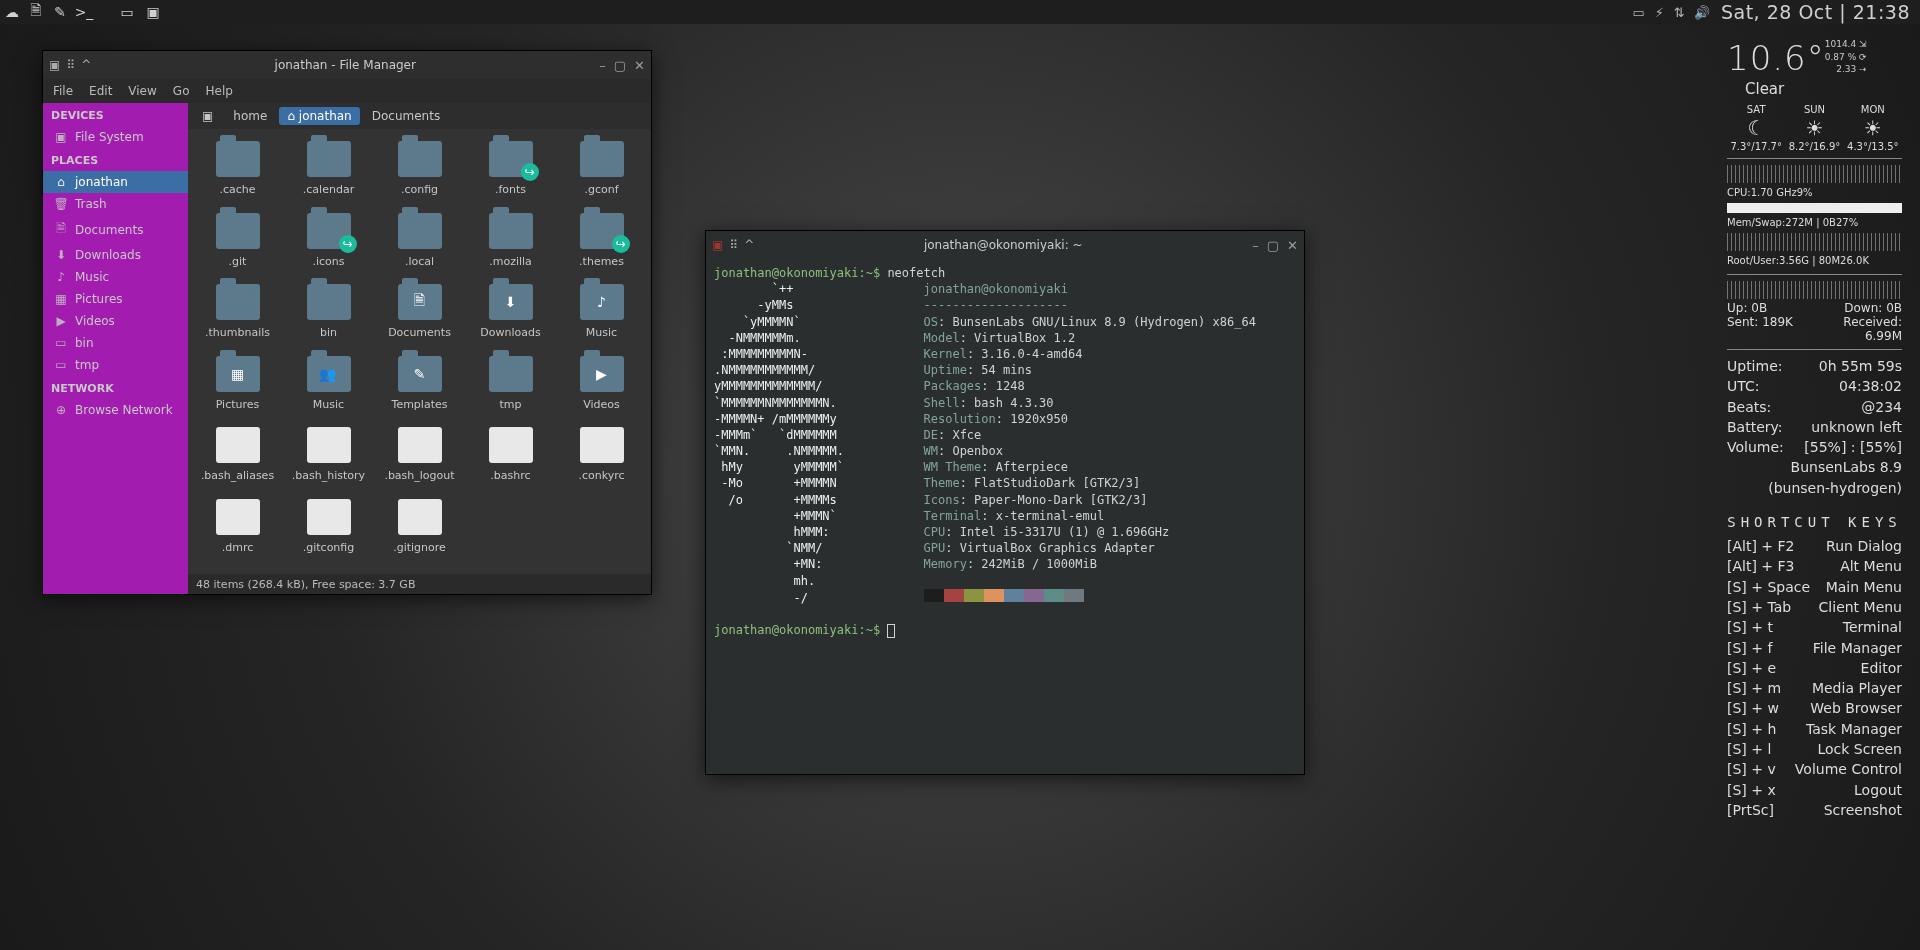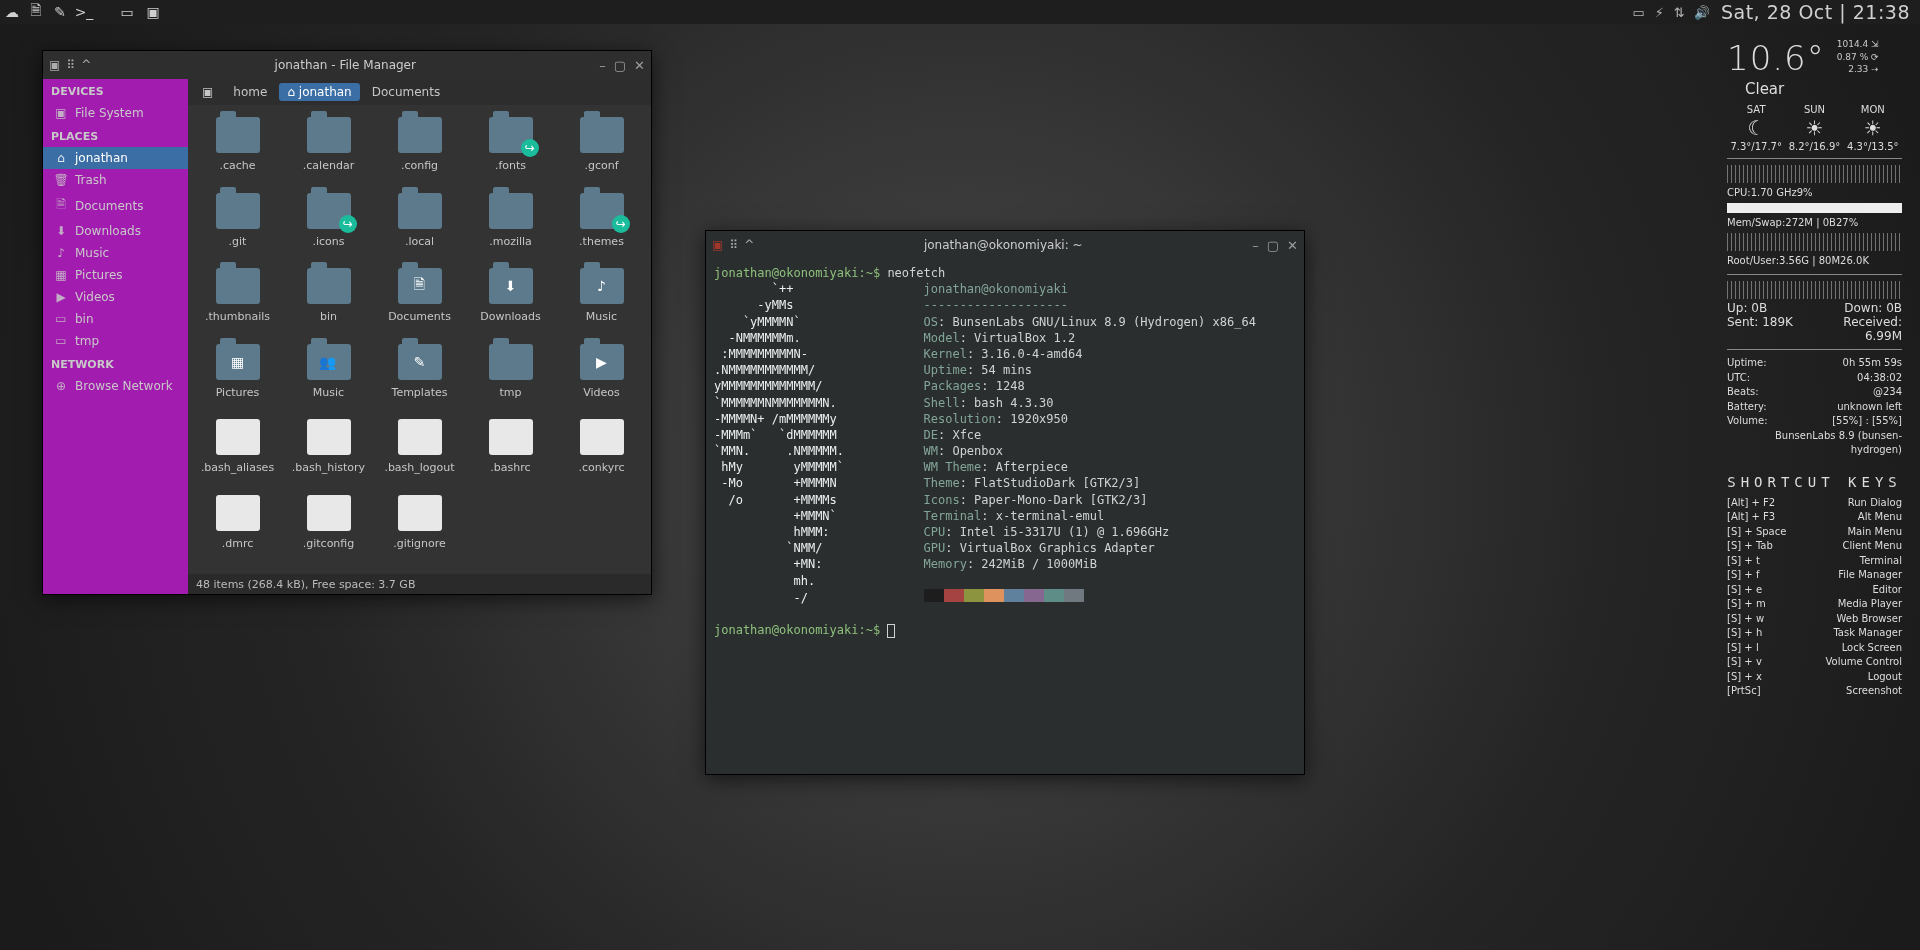--- a/index.html
+++ b/index.html
@@ -25,25 +25,25 @@
   .conky .smallcol { font-size:9px; line-height:1.4; opacity:.9;}
   .conky .sky { font-size:15px; margin:2px 0 6px; text-align:left; padding-left:18px;}
   .conky .fc { display:flex; justify-content:space-between; text-align:center; margin-bottom:4px;}
   .conky .fc div { flex:1; font-size:10px; }
   .conky .fc .wic { font-size:20px; line-height:1.3; }
   .conky hr { border:none; border-top:1px solid #888; margin:6px 0; }
   .conky .row { display:flex; justify-content:flex-start; font-size:10px; line-height:1.5; }
   .conky .spark { height:18px; background:repeating-linear-gradient(90deg,#aaa 0 1px,transparent 1px 4px); opacity:.6; margin:3px 0 2px;}
   .conky .bar { height:10px; background:#eee; margin:3px 0 2px;}
   .conky .sct { text-align:center; font-size:14px; letter-spacing:5px; margin:16px 0 6px; font-family:monospace;}
-  .conky .kv { display:flex; justify-content:space-between; font-size:10px; line-height:1.45;gap:11px; }
+  .conky .kv { display:flex; justify-content:space-between; font-size:14px; line-height:1.45;gap:11px; }
   .conky .ud { display:flex; gap:20px; font-size:12px; }
   .conky .ud > div { flex:1; text-align:left; }
   .conky .ud > div:last-child { text-align:right;}
-  .conky .topr{display:flex;align-items:flex-start;gap:12px;}
+  .conky .topr{display:flex;align-items:flex-start;gap:0;}
 
   
   .window { position:absolute; background:#2e2e2e; border:1px solid #000; box-shadow:0 4px 20px rgba(0,0,0,.6); }
   .fm { left:42px; top:50px; width:610px; height:545px; display:flex; flex-direction:column; }
   .titlebar { height:28px; display:flex; align-items:center; padding:0 6px; background:#2e2e2e; color:#ccc; }
   .tb-ico { display:flex; gap:6px; font-size:12px; opacity:.8;}
   .tb-title { flex:1; text-align:center; font-size:12px; }
   .tb-btns { display:flex; gap:8px; font-size:13px; opacity:.7;}
   .menubar { height:24px; display:flex; gap:16px; padding:0 10px; align-items:center; font-size:12px; color:#bbb; background:#2a2a2a;}
   .fm-body { flex:1; display:flex; overflow:hidden; }
@@ -242,20 +242,27 @@
         <span>⠿</span>
         <span>^</span>
       </div>
     <div class="tb-title">jonathan - File Manager</div>
     <div class="tb-btns">
         <span>–</span>
         <span>▢</span>
         <span>✕</span>
       </div>
   </div>
+  <div class="menubar" id="fm-menus">
+      <span>File</span>
+      <span>Edit</span>
+      <span>View</span>
+      <span>Go</span>
+      <span>Help</span>
+    </div>
   <div class="fm-body">
     <div class="sidebar" id="fm-sidebar">
         <div class="side-hdr">DEVICES</div>
         <div class="side-item">
           <span class="ic">▣</span>
           <span>File System</span>
         </div>
         <div class="side-hdr">PLACES</div>
         <div class="side-item active">
           <span class="ic">⌂</span>

